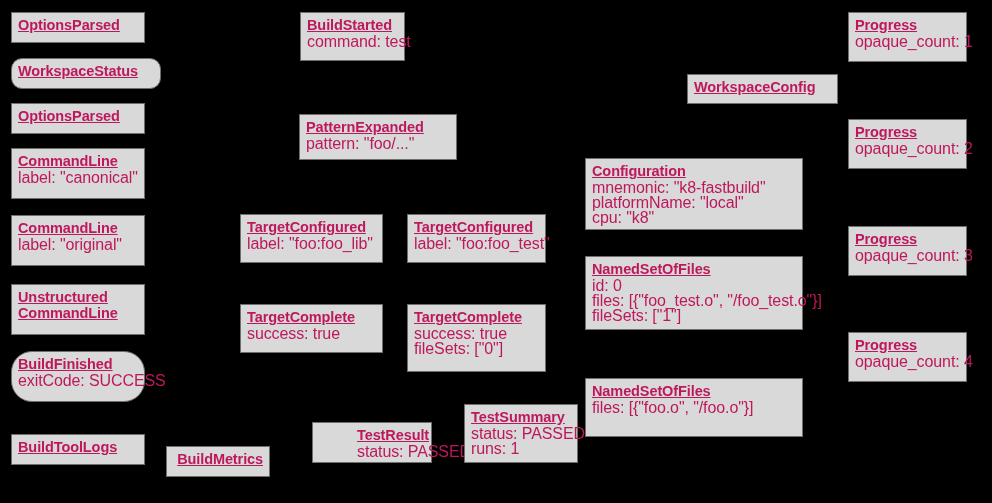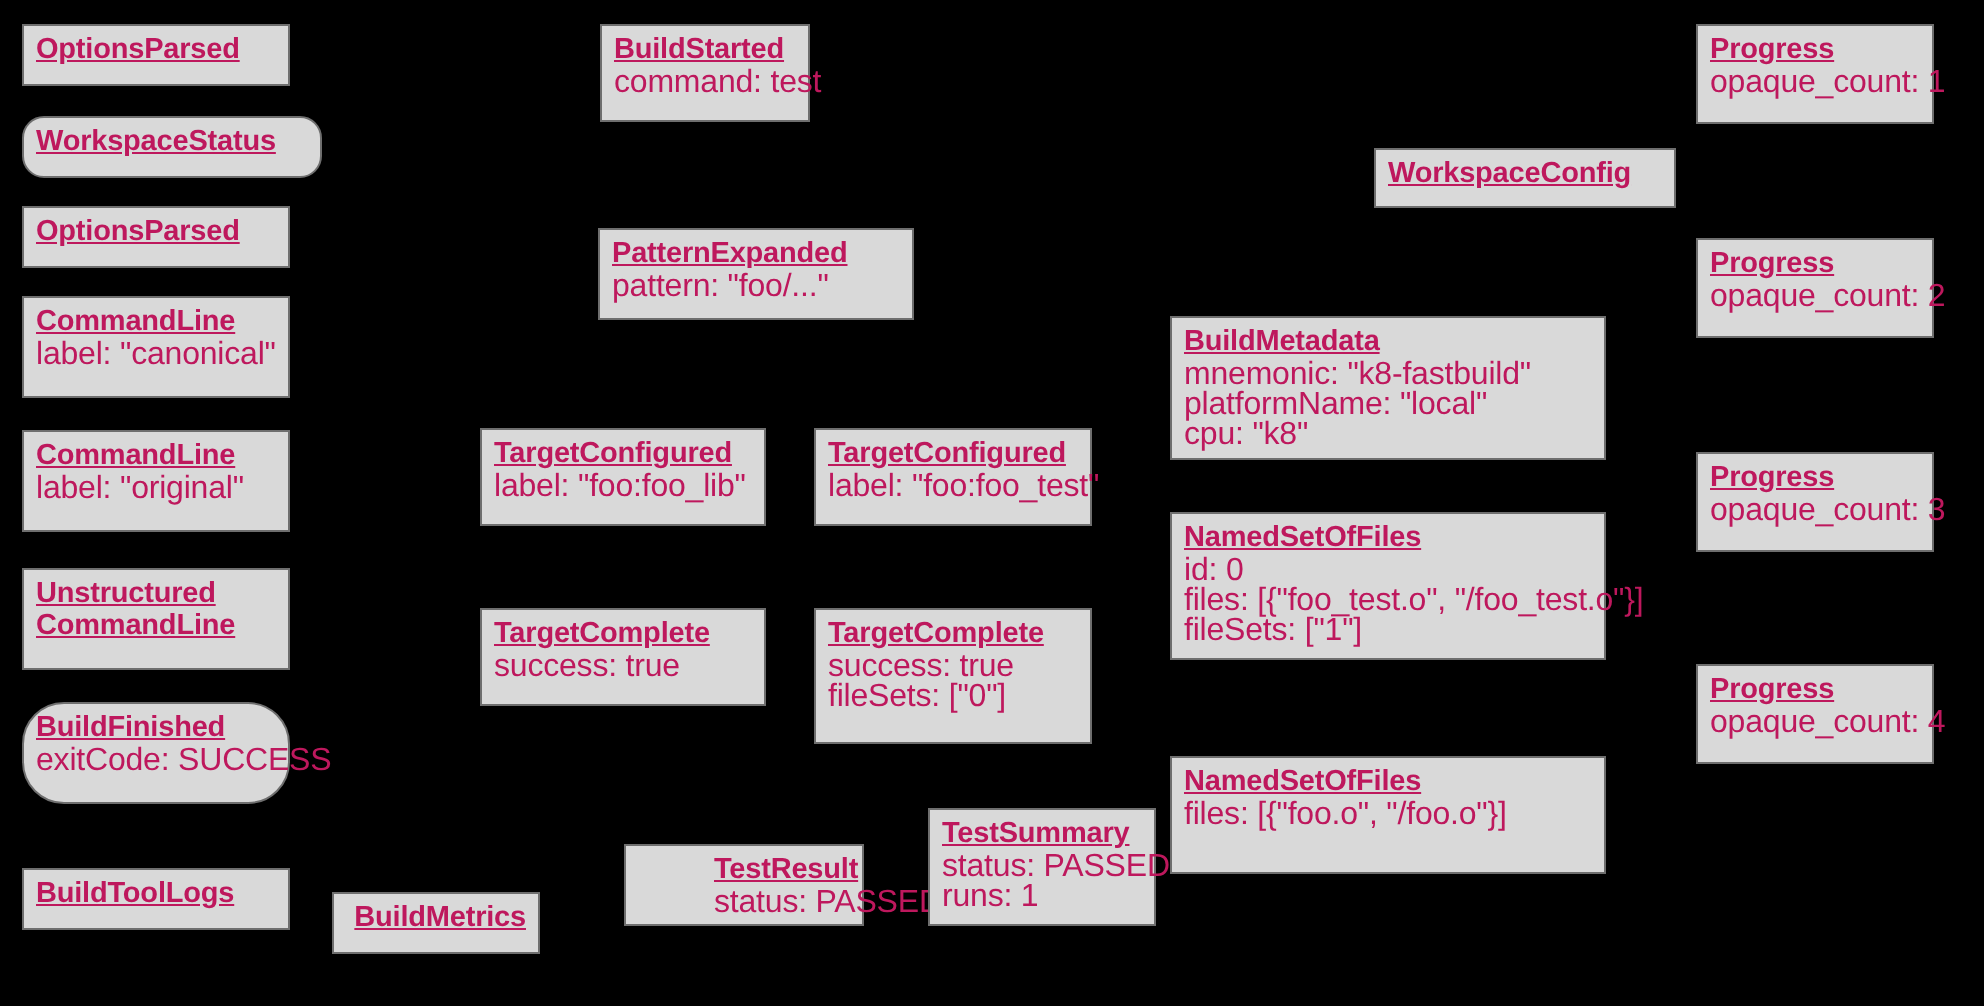--- a/index.html
+++ b/index.html
@@ -132,21 +132,21 @@
       <div class="node-title">TestSummary</div>
       <div class="node-fields">
         <div class="node-field">status: PASSED</div>
         <div class="node-field">runs: 1</div>
       </div>
     </div>
     <div class="node title-only" style="left: 687px; top: 74px; width: 151px; height: 30px;">
       <div class="node-title">WorkspaceConfig</div>
     </div>
     <div class="node" style="left: 585px; top: 158px; width: 218px; height: 72px;">
-      <div class="node-title">BuildMetadata</div>
+      <div class="node-title">Configuration</div>
       <div class="node-fields">
         <div class="node-field">mnemonic: "k8-fastbuild"</div>
         <div class="node-field">platformName: "local"</div>
         <div class="node-field">cpu: "k8"</div>
       </div>
     </div>
     <div class="node" style="left: 585px; top: 256px; width: 218px; height: 74px;">
       <div class="node-title">NamedSetOfFiles</div>
       <div class="node-fields">
         <div class="node-field">id: 0</div>

